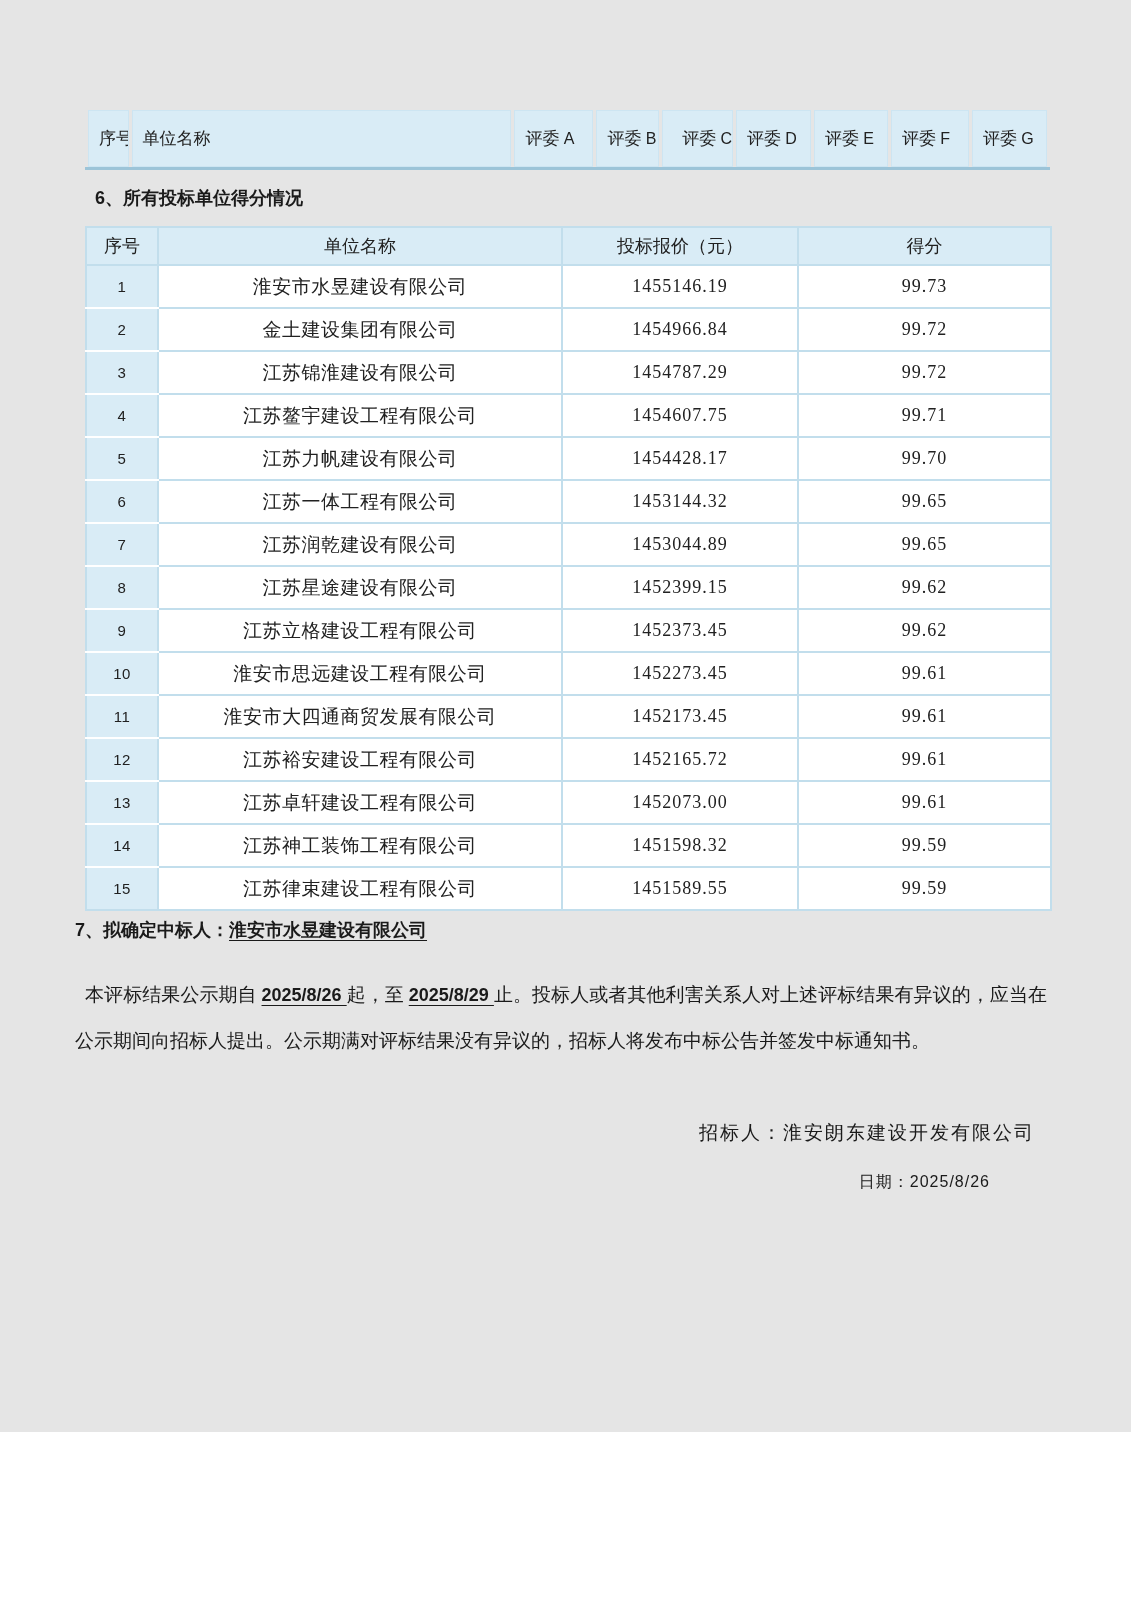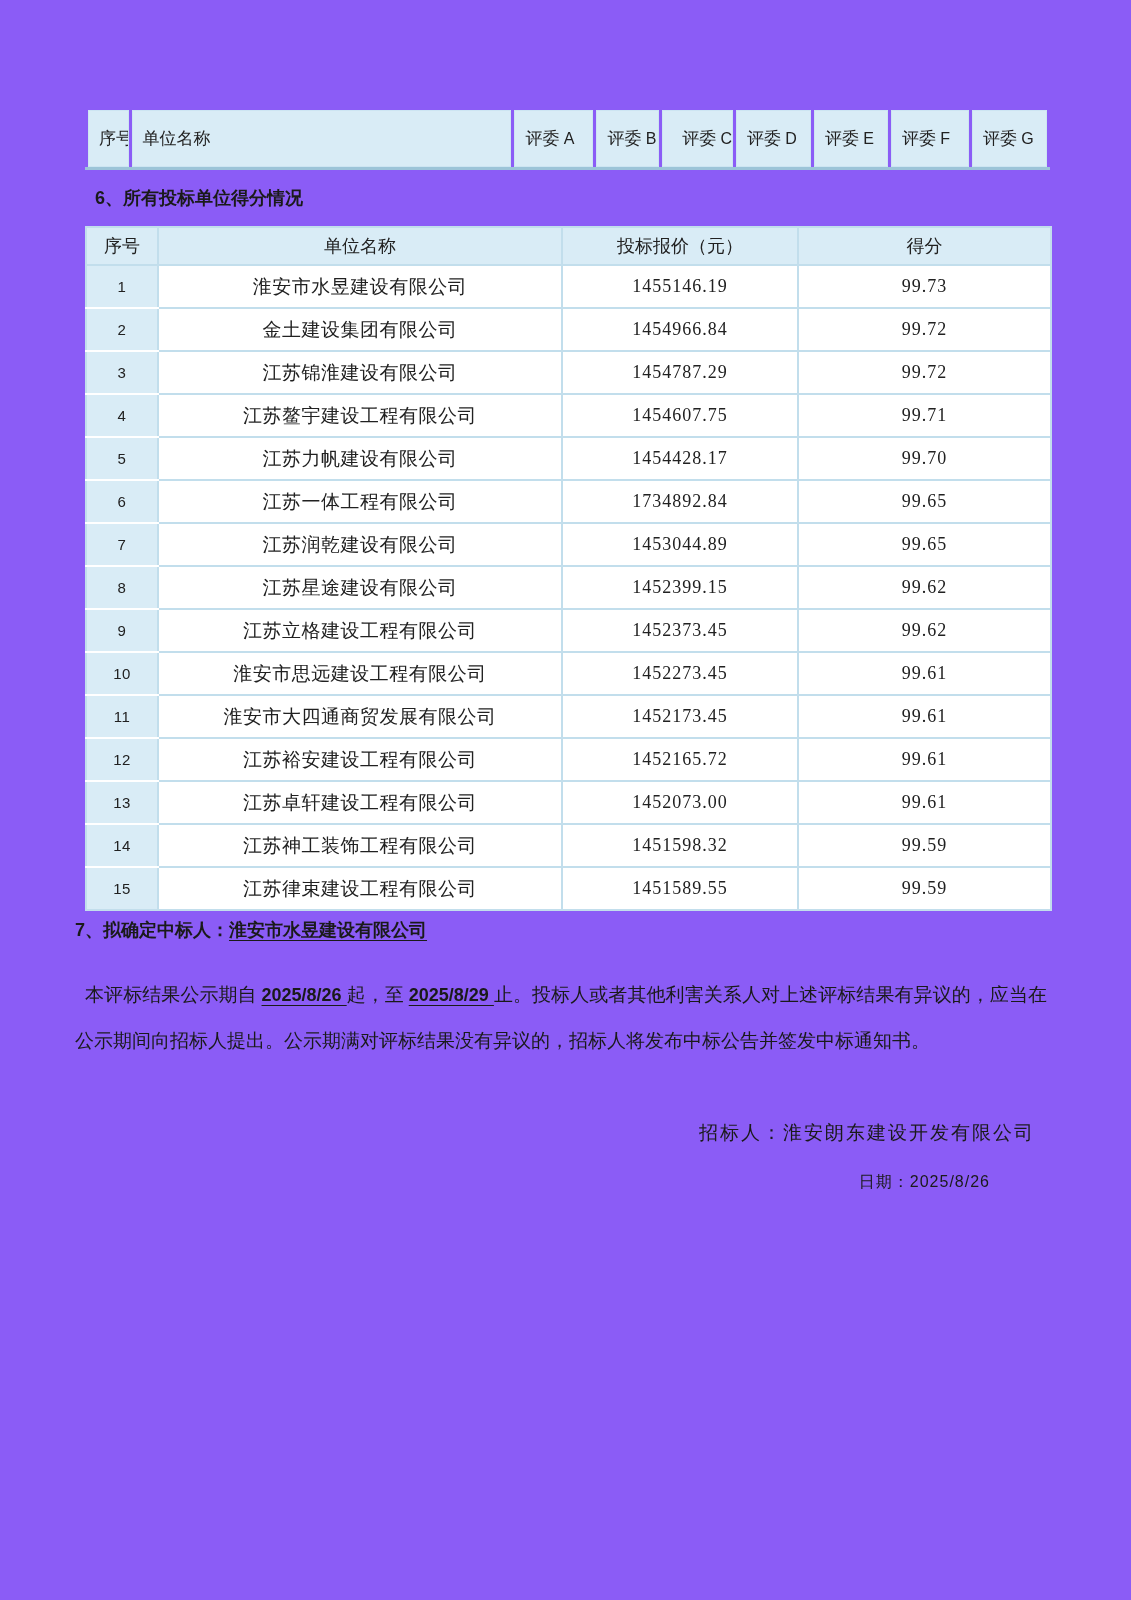--- a/index.html
+++ b/index.html
@@ -1,21 +1,21 @@
 <!DOCTYPE html>
 <html><head>
 <meta charset="utf-8">
 <style>
   * { margin: 0; padding: 0; box-sizing: border-box; }
   html, body { background: #ffffff; }
   .page {
     position: relative;
     width: 1131px;
-    height: 1600px;
-    background: #8b5cf6;
+    height: 1432px;
+    background: #e5e5e5;
     font-family: "Liberation Serif", "DejaVu Serif", serif;
     color: #212121;
     overflow: hidden;
   }
 
   
   .judge-table-wrap { position: absolute; left: 85px; top: 110px; width: 965px; }
   table.judge-table {
     width: 100%;
     border-collapse: separate;
@@ -185,21 +185,21 @@
           </tr>
           <tr>
             <td class="col-index">5</td>
             <td class="col-name">江苏力帆建设有限公司</td>
             <td class="col-price">1454428.17</td>
             <td class="col-score">99.70</td>
           </tr>
           <tr>
             <td class="col-index">6</td>
             <td class="col-name">江苏一体工程有限公司</td>
-            <td class="col-price">1734892.84</td>
+            <td class="col-price">1453144.32</td>
             <td class="col-score">99.65</td>
           </tr>
           <tr>
             <td class="col-index">7</td>
             <td class="col-name">江苏润乾建设有限公司</td>
             <td class="col-price">1453044.89</td>
             <td class="col-score">99.65</td>
           </tr>
           <tr>
             <td class="col-index">8</td>

